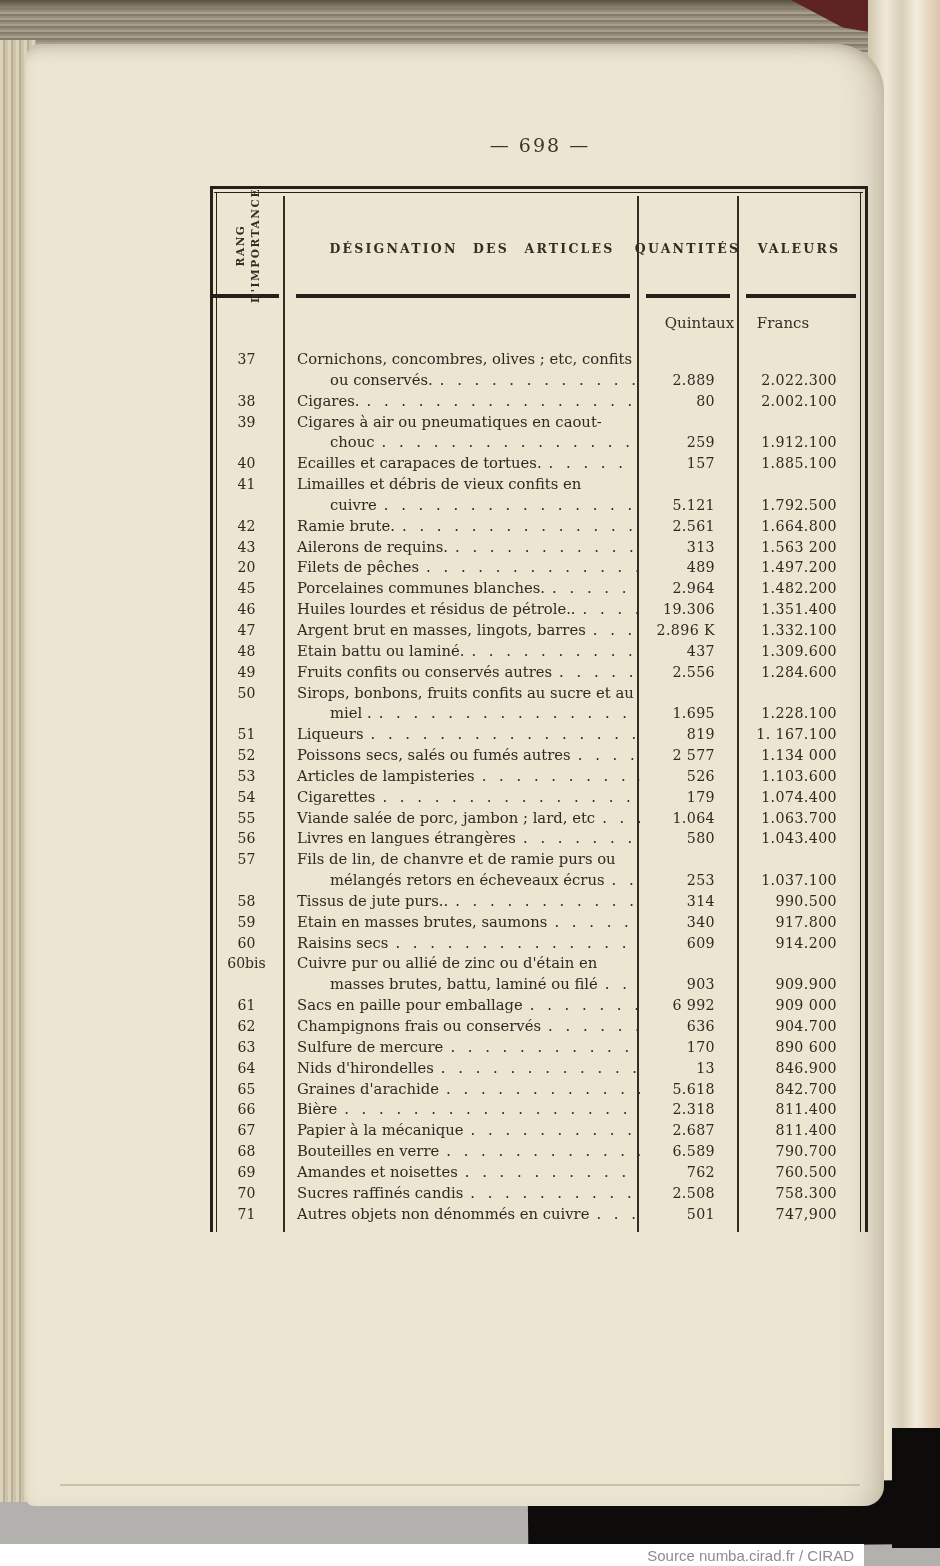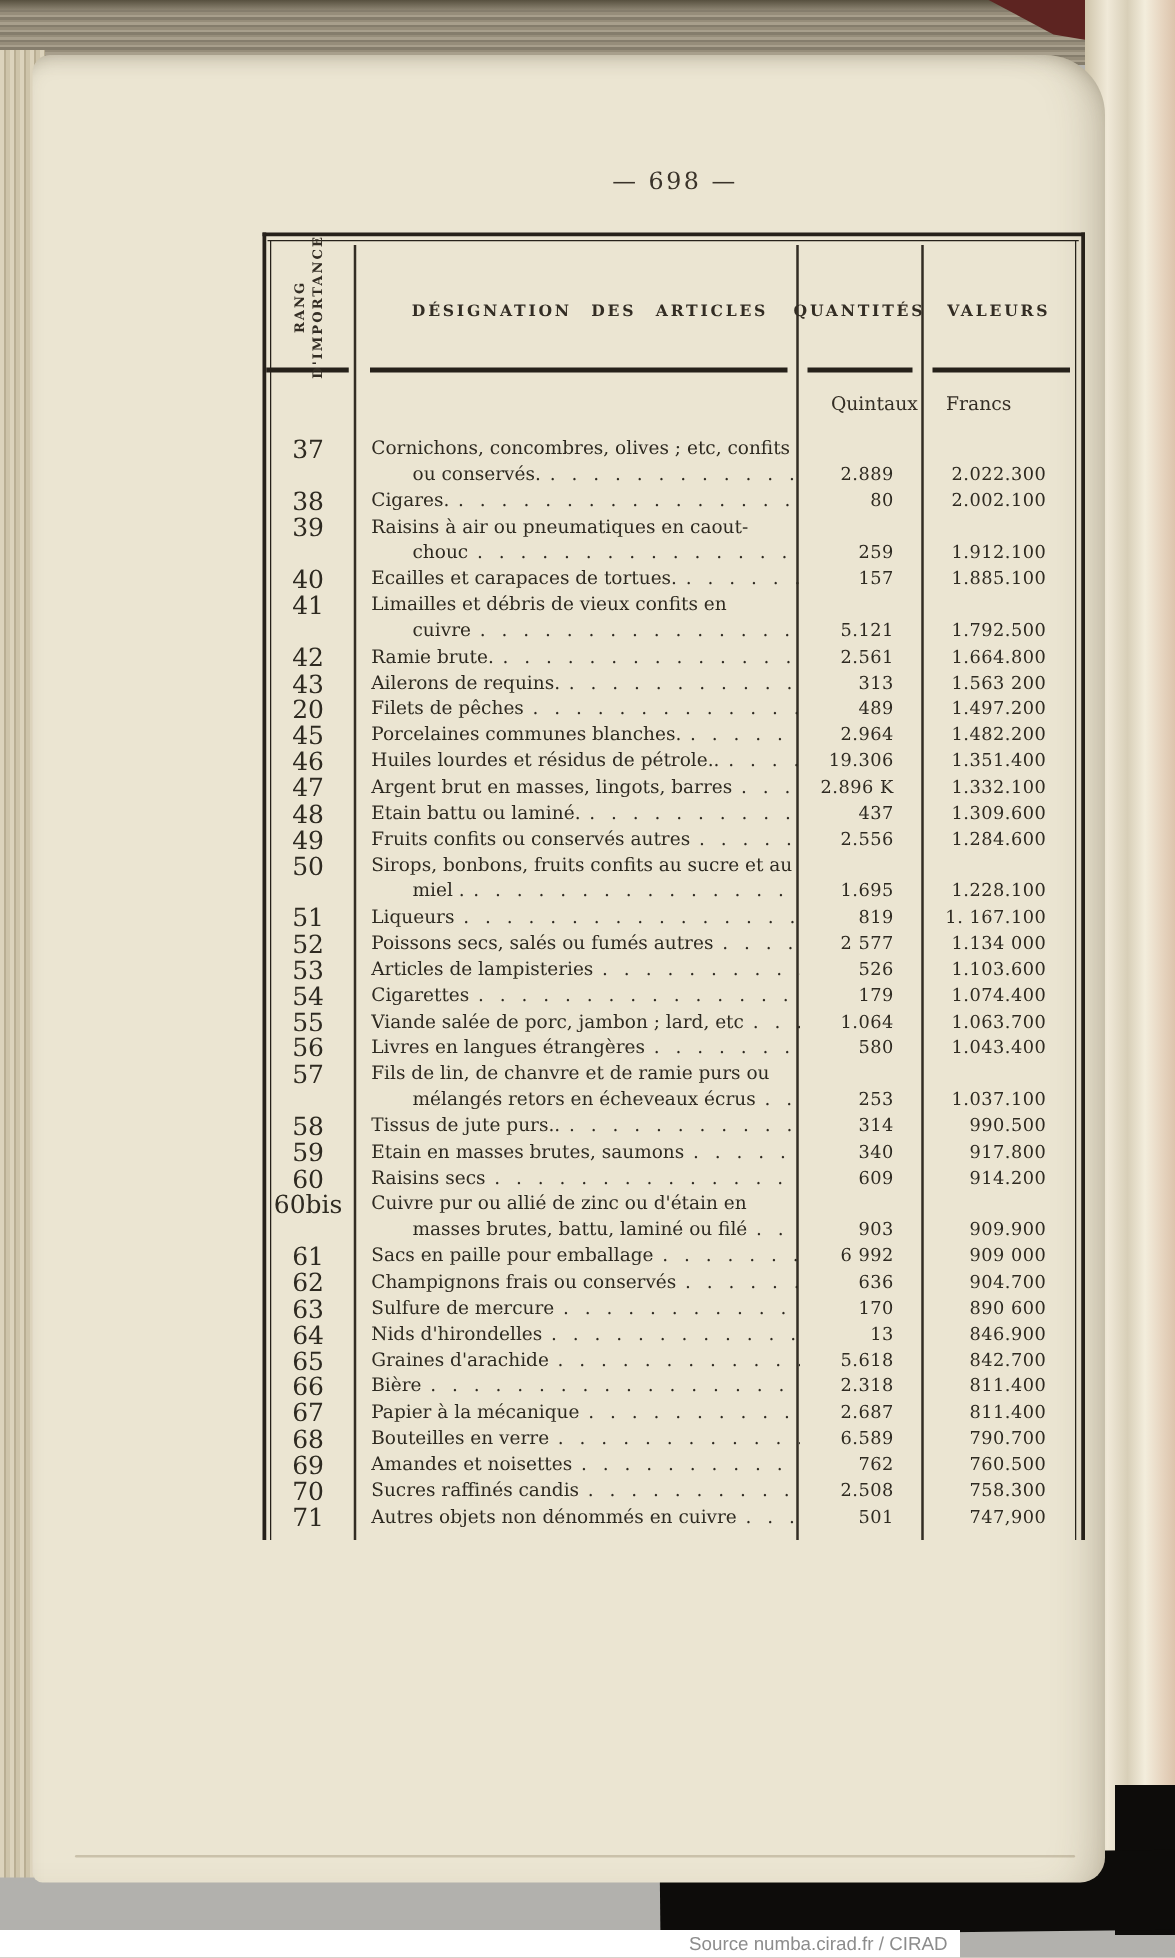--- a/index.html
+++ b/index.html
@@ -20,21 +20,21 @@
     background:repeating-linear-gradient(90deg,#dcd3bc 0 3px,#b9ae93 3px 5px,#cec4aa 5px 8px);}
   .page-main{position:absolute;left:26px;top:44px;width:858px;height:1462px;background:#ebe5d2;
     border-radius:14px 48px 20px 8px;
     box-shadow:inset -28px 0 36px -24px rgba(90,75,50,.35), inset 0 10px 18px -12px rgba(90,80,60,.5);}
   .page-main::after{content:"";position:absolute;left:34px;right:24px;bottom:20px;height:2px;
     background:rgba(120,100,70,.28);border-radius:2px;}
   .bottom-gray{position:absolute;left:0;top:1502px;width:940px;height:64px;background:#b2b1ad;}
   .bottom-black{position:absolute;left:528px;top:1482px;width:412px;height:64px;background:#0d0c0a;
     transform:rotate(-.6deg);}
   .right-black{position:absolute;left:892px;top:1428px;width:48px;height:120px;background:#0d0c0a;}
-  .attribution-bar{position:absolute;left:0;top:1544px;width:768px;height:22px;background:#ffffff;
+  .attribution-bar{position:absolute;left:0;top:1544px;width:864px;height:22px;background:#ffffff;
     display:flex;align-items:center;justify-content:flex-end;padding-right:10px;box-sizing:border-box;
     font-family:"Liberation Sans",sans-serif;font-size:15px;color:#8c8c8c;}
 
   
   .page-number{position:absolute;left:210px;top:134px;width:660px;text-align:center;
     font-size:19px;letter-spacing:2px;color:#3a332a;}
 
   .table-wrap{position:absolute;left:210px;top:186px;width:658px;height:1046px;color:#2e2a21;}
   .ln{position:absolute;background:#26211a;}
   
@@ -66,21 +66,21 @@
   .h-designation{left:87px;width:350px;}
   .h-quantities{left:429px;width:97px;}
   .h-values{left:529px;width:120px;}
   .unit{position:absolute;top:124px;height:26px;display:flex;align-items:center;
     justify-content:center;font-size:15px;color:#332d24;}
   .u-quantities{left:429px;width:97px;margin-left:12px;}
   .u-values{left:513px;width:120px;}
 
   .rows{position:absolute;left:0;top:163px;width:654px;}
   .row-line{display:flex;height:20.85px;line-height:20.85px;font-size:14.8px;}
-  .cell-rank{width:73px;flex:0 0 73px;text-align:center;font-size:20px;}
+  .cell-rank{width:73px;flex:0 0 73px;text-align:center;font-size:14px;}
   .cell-article{flex:1 1 auto;display:flex;min-width:0;padding-left:14px;overflow:hidden;}
   .cell-article.cont{padding-left:47px;}
   .cell-article .txt{white-space:nowrap;}
   .leader{flex:1;overflow:hidden;white-space:nowrap;letter-spacing:4px;padding-left:7px;
     padding-right:3px;}
   .cell-qty{width:100px;flex:0 0 100px;text-align:right;padding-right:25px;box-sizing:border-box;
     font-size:14.2px;letter-spacing:.4px;}
   .cell-val{width:124px;flex:0 0 124px;text-align:right;padding-right:27px;box-sizing:border-box;
     font-size:14.2px;letter-spacing:.4px;}
 </style>
@@ -150,21 +150,21 @@
         <div class="cell-article">
           <span class="txt">Cigares.</span>
           <span class="leader">. . . . . . . . . . . . . . . . . . . . . . . . . . . . . . . . . . . . . . . . . . . . . . . . . .</span>
         </div>
         <div class="cell-qty">80</div>
         <div class="cell-val">2.002.100</div>
       </div>
       <div class="row-line">
         <div class="cell-rank">39</div>
         <div class="cell-article">
-          <span class="txt">Raisins à air ou pneumatiques en caout-</span>
+          <span class="txt">Cigares à air ou pneumatiques en caout-</span>
         </div>
         <div class="cell-qty"></div>
         <div class="cell-val"></div>
       </div>
       <div class="row-line">
         <div class="cell-rank"></div>
         <div class="cell-article cont">
           <span class="txt">chouc</span>
           <span class="leader">. . . . . . . . . . . . . . . . . . . . . . . . . . . . . . . . . . . . . . . . . . . . . . . . . .</span>
         </div>

